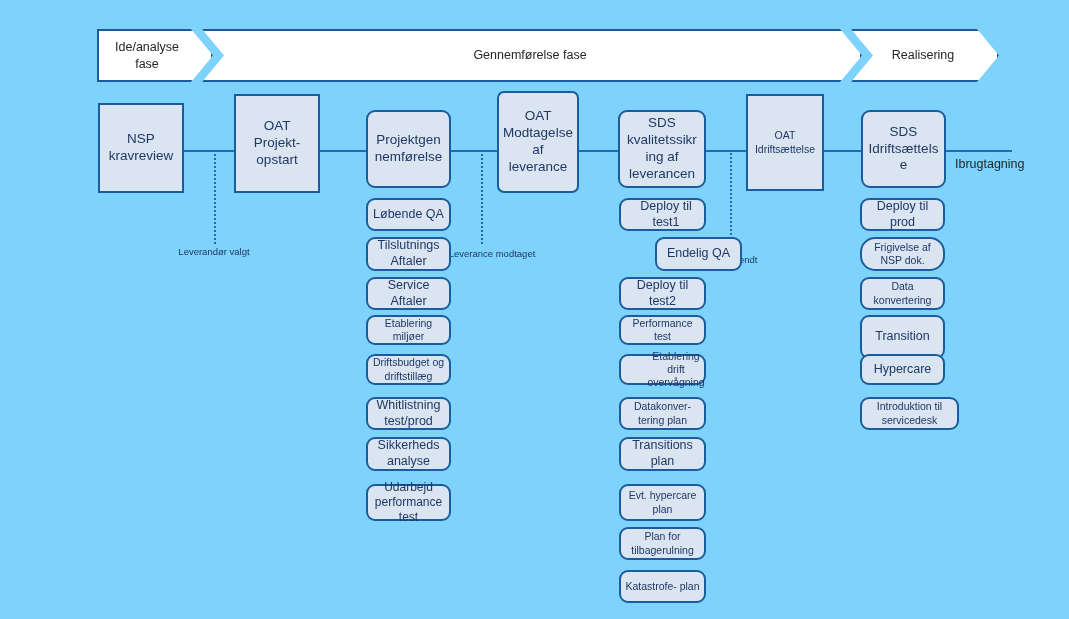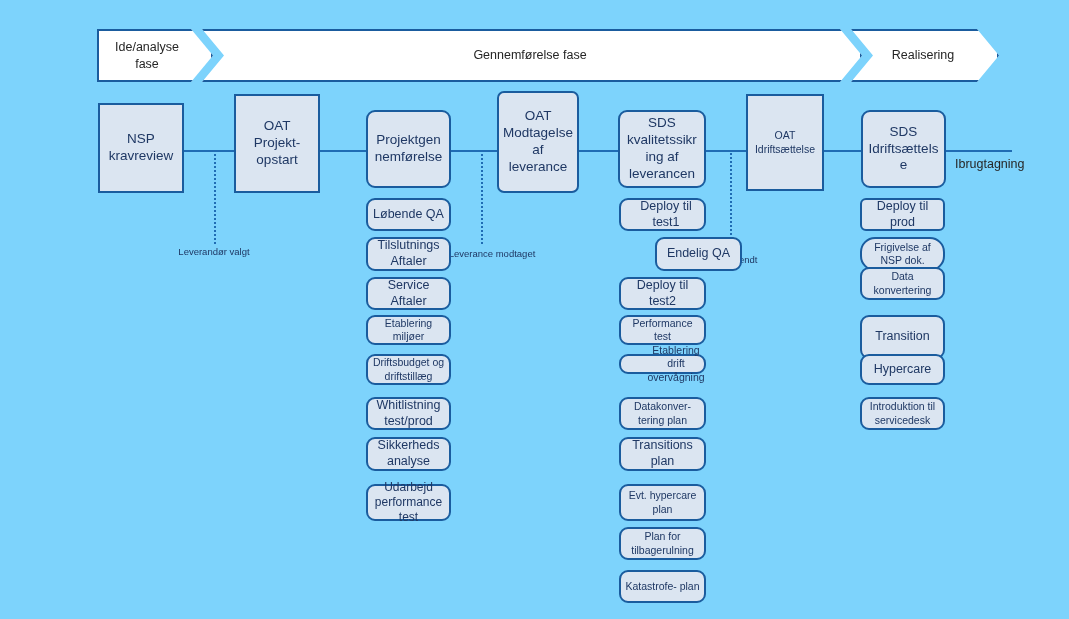--- a/index.html
+++ b/index.html
@@ -183,54 +183,54 @@
       </div>
       <div class="node round fs-md" style="left: 619px; top: 237px; width: 87px; height: 34px; margin-left: 36px;">
         <span>Endelig QA</span>
       </div>
       <div class="node round fs-md" style="left: 619px; top: 277px; width: 87px; height: 33px;">
         <span>Deploy til test2</span>
       </div>
       <div class="node round fs-sm" style="left: 619px; top: 315px; width: 87px; height: 30px;">
         <span>Performance test</span>
       </div>
-      <div class="node round fs-sm" style="left: 619px; top: 354px; width: 87px; height: 20px; padding-left: 27px;">
+      <div class="node round fs-sm" style="left: 619px; top: 354px; width: 87px; height: 31px; padding-left: 27px;">
         <span>Etablering drift overvågning</span>
       </div>
       <div class="node round fs-sm" style="left: 619px; top: 397px; width: 87px; height: 33px;">
         <span>Datakonver- tering plan</span>
       </div>
       <div class="node round fs-md" style="left: 619px; top: 437px; width: 87px; height: 34px;">
         <span>Transitions plan</span>
       </div>
       <div class="node round fs-sm" style="left: 619px; top: 484px; width: 87px; height: 37px;">
         <span>Evt. hypercare plan</span>
       </div>
       <div class="node round fs-sm" style="left: 619px; top: 527px; width: 87px; height: 33px;">
         <span>Plan for tilbagerulning</span>
       </div>
       <div class="node round fs-sm" style="left: 619px; top: 570px; width: 87px; height: 33px;">
         <span>Katastrofe- plan</span>
       </div>
     </div>
 
   <div id="col-sdsidrift">
-      <div class="node round fs-md" style="left: 860px; top: 198px; width: 85px; height: 33px; border-radius: 6px;">
+      <div class="node round fs-md" style="left: 860px; top: 198px; width: 85px; height: 33px;">
         <span>Deploy til prod</span>
       </div>
       <div class="node round fs-sm" style="left: 860px; top: 237px; width: 85px; height: 34px; border-radius: 15px;">
         <span>Frigivelse af NSP dok.</span>
       </div>
-      <div class="node round fs-sm" style="left: 860px; top: 267px; width: 85px; height: 33px;">
+      <div class="node round fs-sm" style="left: 860px; top: 277px; width: 85px; height: 33px;">
         <span>Data konvertering</span>
       </div>
       <div class="node round fs-md" style="left: 860px; top: 315px; width: 85px; height: 44px;">
         <span>Transition</span>
       </div>
       <div class="node round fs-md" style="left: 860px; top: 354px; width: 85px; height: 31px;">
         <span>Hypercare</span>
       </div>
-      <div class="node round fs-sm" style="left: 860px; top: 397px; width: 85px; height: 33px;">
+      <div class="node round fs-sm" style="left: 860px; top: 397px; width: 99px; height: 33px;">
         <span>Introduktion til servicedesk</span>
       </div>
     </div>
 
 </div>
 
 </body></html>

